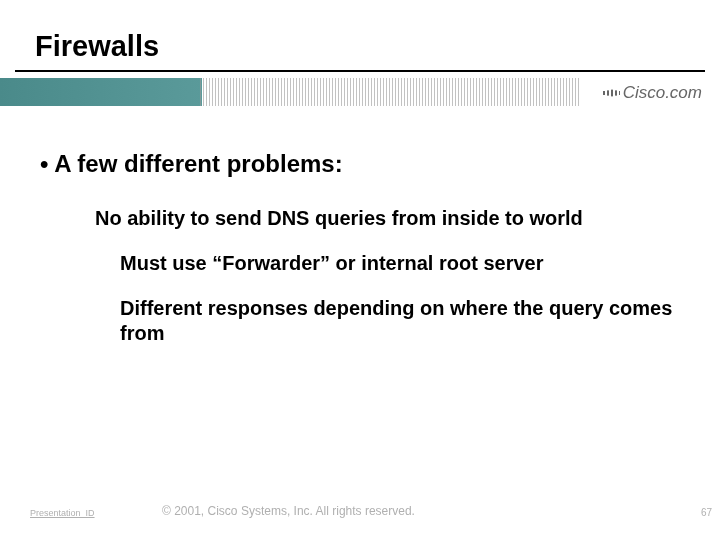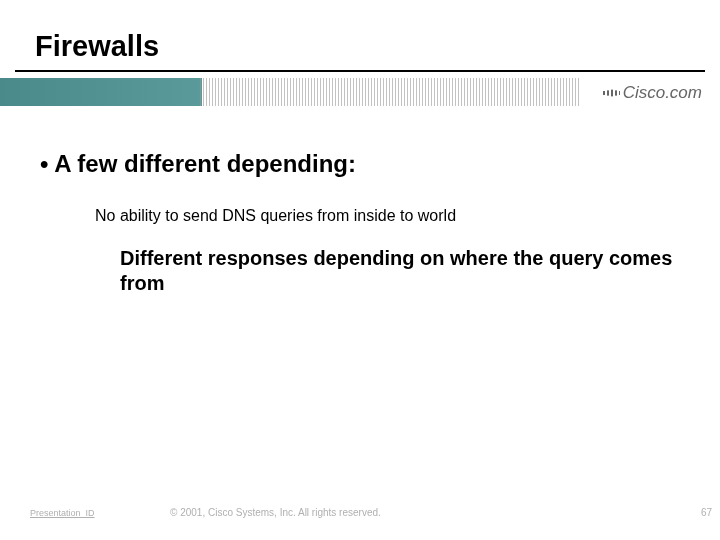--- a/index.html
+++ b/index.html
@@ -74,22 +74,22 @@
   .bullet-main {
     font-size: 24px;
     font-weight: bold;
     color: #000;
     margin-bottom: 28px;
   }
   .bullet-main::before {
     content: "• ";
   }
   .sub1 {
-    font-size: 16px;
-    font-weight: normal;
+    font-size: 20px;
+    font-weight: bold;
     color: #000;
     margin-left: 55px;
     margin-bottom: 20px;
     line-height: 1.25;
   }
   .sub2 {
     font-size: 20px;
     font-weight: bold;
     color: #000;
     margin-left: 80px;
@@ -100,22 +100,22 @@
     position: absolute;
     bottom: 22px;
     left: 30px;
     font-size: 9px;
     color: #b0b0b0;
     text-decoration: underline;
   }
   .footer-center {
     position: absolute;
     bottom: 22px;
-    left: 170px;
-    font-size: 10px;
+    left: 162px;
+    font-size: 12px;
     color: #b0b0b0;
   }
   .footer-right {
     position: absolute;
     bottom: 22px;
     right: 8px;
     font-size: 10px;
     color: #b0b0b0;
     margin-left: 32px;
   }
@@ -123,20 +123,21 @@
 </head>
 <body>
 
 <div class="title">Firewalls</div>
 <div class="title-underline"></div>
 <div class="header-bar"></div>
 <div class="header-ticks"></div>
 <div class="logo">Cisco.com</div>
 
 <div class="content">
-  <div class="bullet-main">A few different depending:</div>
+  <div class="bullet-main">A few different problems:</div>
   <div class="sub1">No ability to send DNS queries from inside to world</div>
+  <div class="sub2">Must use “Forwarder” or internal root server</div>
   <div class="sub2">Different responses depending on where the query comes from</div>
 </div>
 
 <div class="footer-left">Presentation_ID</div>
 <div class="footer-center">© 2001, Cisco Systems, Inc. All rights reserved.</div>
 <div class="footer-right">67</div>
 
 </body></html>

